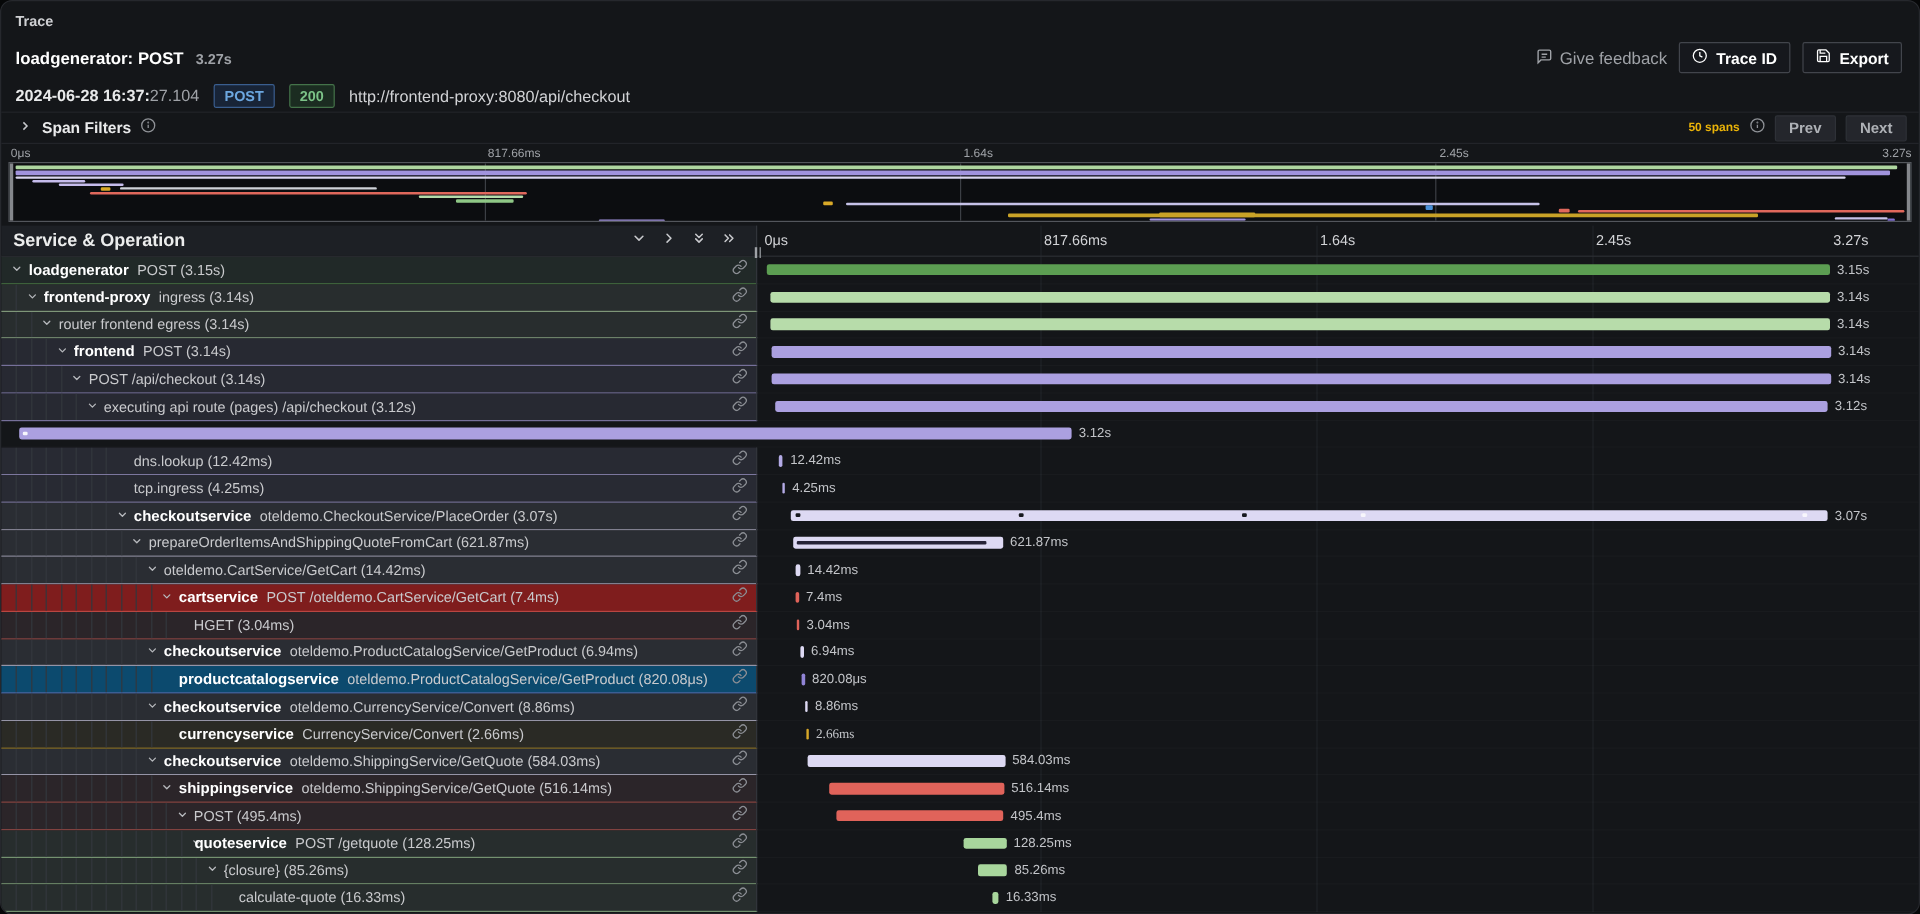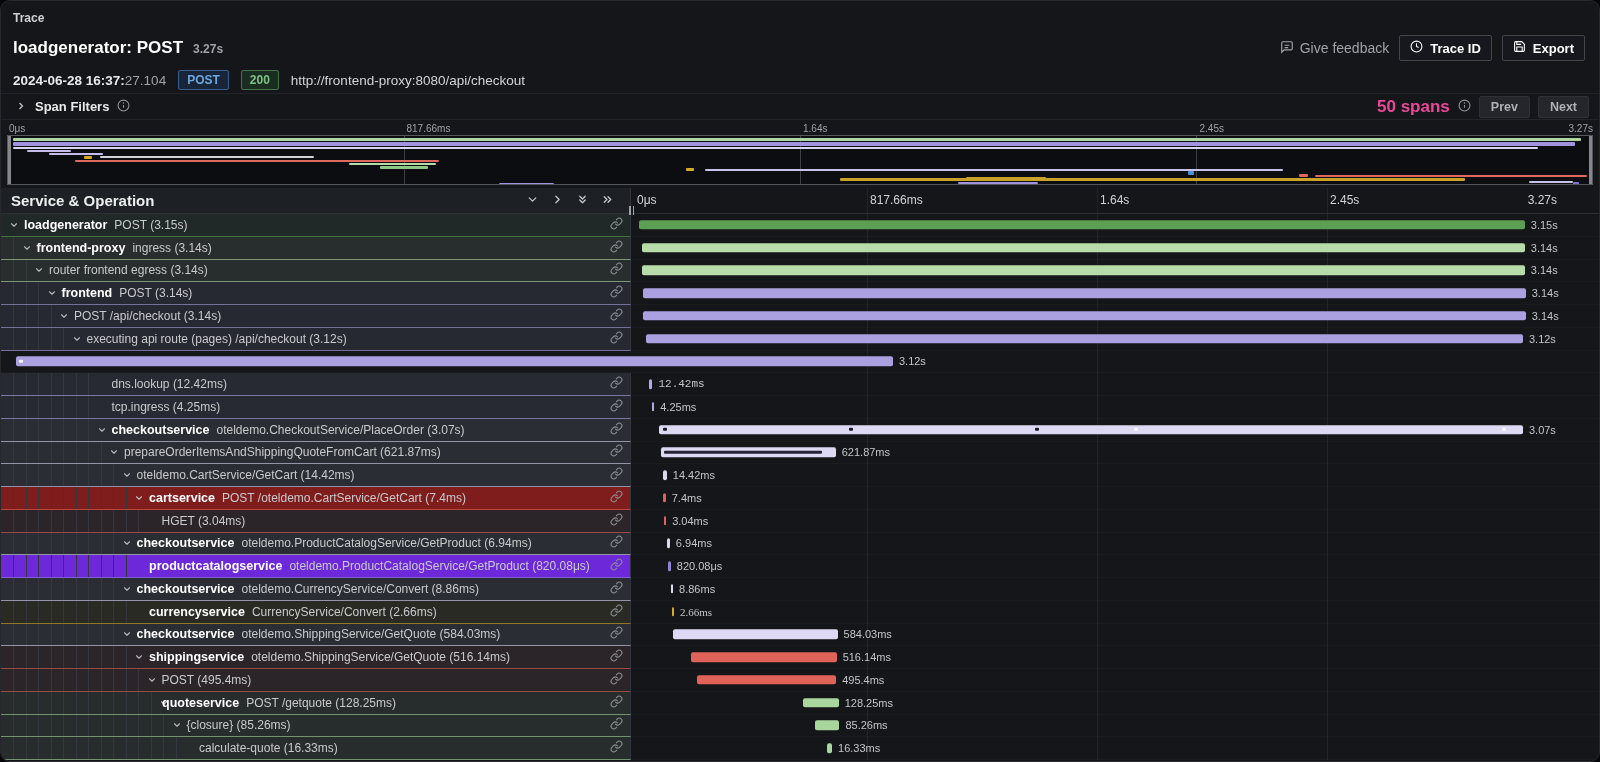--- a/index.html
+++ b/index.html
@@ -4,39 +4,39 @@
 <style>
   * { box-sizing: border-box; margin: 0; padding: 0; }
   html,body { background:#060708; font-family:"Liberation Sans", sans-serif; }
   .panel{ position:relative; width:1600px; height:762px; background:#141619; border:1px solid #26282d; border-radius:10px; overflow:hidden; color:#d8d9da; }
 
   
   .top{ padding:10px 12px 0 12px; height:92px; }
   .trace-label{ font-size:12px; color:#cfd0d3; font-weight:700; }
   .title-row{ display:flex; justify-content:space-between; align-items:center; margin-top:10px; }
   .title-left{ display:flex; align-items:baseline; gap:10px; }
-  .trace-title{ font-size:17px; font-weight:700; color:#ffffff; }
+  .trace-title{ font-size:14px; font-weight:700; color:#ffffff; }
   .trace-dur{ font-size:12px; color:#9fa2a7; font-weight:700; }
   .title-right{ display:flex; align-items:center; gap:10px; padding-right:2px; }
   .feedback{ display:flex; align-items:center; gap:6px; color:#9fa2a7; font-size:14px; cursor:pointer; }
   .hbtn{ display:flex; align-items:center; gap:7px; background:#16181d; border:1px solid #42454c; border-radius:2px; color:#ffffff; font-size:13px; font-weight:700; padding:4px 10px; cursor:pointer; }
   .meta-row{ display:flex; align-items:center; gap:12px; margin-top:9px; }
   .ts-main{ font-size:13.5px; font-weight:700; color:#e9eaeb; }
   .ts-sec{ font-size:13.5px; font-weight:400; color:#9fa2a7; }
   .badge{ font-size:12px; font-weight:700; padding:2px 8px; border-radius:2px; }
   .badge.method{ color:#6ca7e0; background:rgba(50,115,220,0.16); border:1px solid #3a5e8f; }
   .badge.status{ color:#7cc388; background:rgba(70,160,80,0.16); border:1px solid #44734a; }
   .url{ font-size:13.5px; color:#d2d3d6; }
 
   
   .filterbar{ height:27px; border-top:1px solid #222429; border-bottom:1px solid #222429; display:flex; align-items:center; justify-content:space-between; padding:0 10px 0 14px; }
   .fb-left{ display:flex; align-items:center; gap:8px; }
   .fb-title{ font-size:13px; font-weight:700; color:#e9eaeb; }
   .fb-right{ display:flex; align-items:center; gap:8px; }
-  .span-count{ font-size:17px; font-weight:700; color:#ec4899; }
+  .span-count{ font-size:10px; font-weight:700; color:#eab308; }
   .navbtn{ background:#24262c; border:1px solid #2e3137; border-radius:2px; color:#aeb1b6; font-size:12.5px; font-weight:700; padding:3px 11px; cursor:pointer; }
 
   
   .minimap{ height:68px; padding:2px 6px 0 6px; position:relative; }
   .mm-labels{ position:relative; height:13px; font-size:10px; color:#9fa2a7; }
   .mm-labels span{ position:absolute; top:1px; white-space:nowrap; }
   .mm-box{ position:relative; height:50px; background:#0c0d10; border:1px solid #53565c; overflow:hidden; }
   .mm-grid{ position:absolute; top:0; bottom:0; width:1px; background:#3c3f45; }
   .mm-seg{ position:absolute; border-radius:1px; }
   .mm-handle{ position:absolute; top:0; bottom:0; width:3px; background:#85878c; }
@@ -353,21 +353,21 @@
             <i class="guide" style="left: 74.5px;"></i>
             <i class="guide" style="left: 87px;"></i>
             <span class="txt" style="left: 110.5px;"><span>dns.lookup (12.42ms)</span></span>
             <span class="linkico"><svg width="13" height="13" viewBox="0 0 24 24" fill="none" stroke="#8b8e94" stroke-width="2" stroke-linecap="round" stroke-linejoin="round">
                 <path d="M10 13a5 5 0 0 0 7.54.54l3-3a5 5 0 0 0-7.07-7.07l-1.72 1.71"></path>
                 <path d="M14 11a5 5 0 0 0-7.54-.54l-3 3a5 5 0 0 0 7.07 7.07l1.71-1.71"></path>
               </svg></span>
           </div>
           <div class="rr">
             <div class="bar" style="left: 17.96px; width: 3.496px; background: rgb(180, 171, 230);"></div>
-            <span class="dlabel" style="left: 27.456px; font-family: Liberation Mono, monospace;">12.42ms</span>
+            <span class="dlabel" style="left: 27.456px;">12.42ms</span>
           </div>
         </div>
         <div class="row">
           <div class="rl" style="background: rgb(40, 42, 51); border-bottom: 1px solid rgba(180, 171, 230, 0.6);">
             <i class="guide" style="left: 12px;"></i>
             <i class="guide" style="left: 24.5px;"></i>
             <i class="guide" style="left: 37px;"></i>
             <i class="guide" style="left: 49.5px;"></i>
             <i class="guide" style="left: 62px;"></i>
             <i class="guide" style="left: 74.5px;"></i>
@@ -532,21 +532,21 @@
                 <path d="M10 13a5 5 0 0 0 7.54.54l3-3a5 5 0 0 0-7.07-7.07l-1.72 1.71"></path>
                 <path d="M14 11a5 5 0 0 0-7.54-.54l-3 3a5 5 0 0 0 7.07 7.07l1.71-1.71"></path>
               </svg></span>
           </div>
           <div class="rr">
             <div class="bar" style="left: 36.36px; width: 2.5px; background: rgb(221, 217, 243);"></div>
             <span class="dlabel" style="left: 44.86px;">6.94ms</span>
           </div>
         </div>
         <div class="row">
-          <div class="rl" style="background: #6d28d9; border-bottom: 1px solid rgba(145, 132, 214, 0.6);">
+          <div class="rl" style="background: #0c4a6e; border-bottom: 1px solid rgba(145, 132, 214, 0.6);">
             <i class="guide" style="left: 12px;"></i>
             <i class="guide" style="left: 24.5px;"></i>
             <i class="guide" style="left: 37px;"></i>
             <i class="guide" style="left: 49.5px;"></i>
             <i class="guide" style="left: 62px;"></i>
             <i class="guide" style="left: 74.5px;"></i>
             <i class="guide" style="left: 87px;"></i>
             <i class="guide" style="left: 99.5px;"></i>
             <i class="guide" style="left: 112px;"></i>
             <i class="guide" style="left: 124.5px;"></i>

